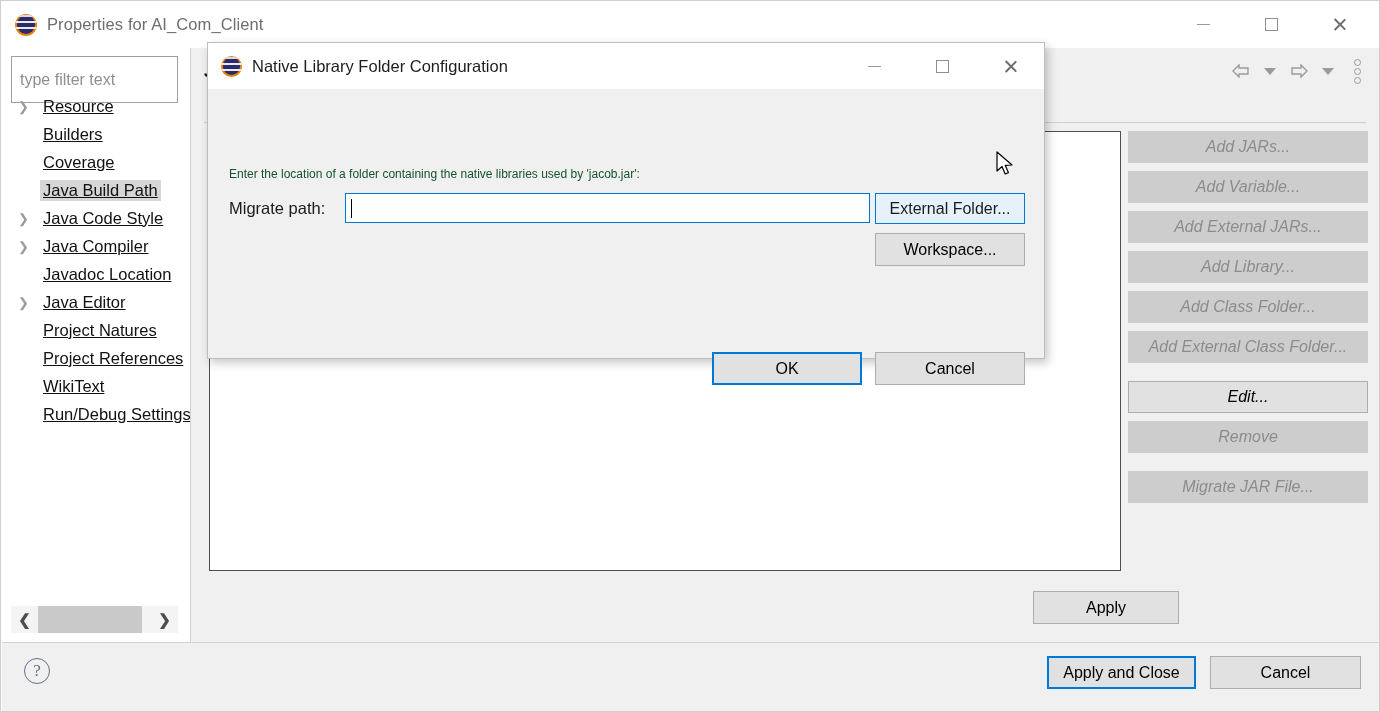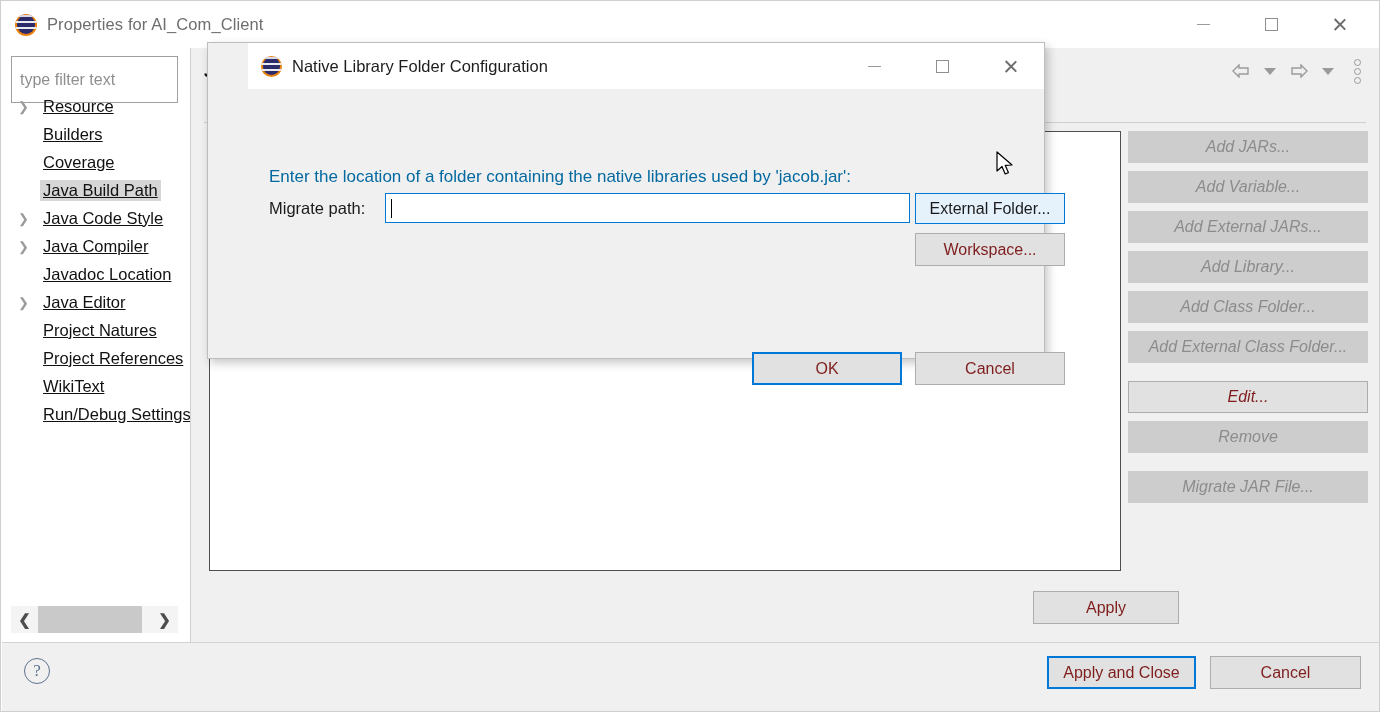--- a/index.html
+++ b/index.html
@@ -259,21 +259,21 @@
     width: 240px;
     display: flex; flex-direction: column;
   }
   .btn {
     height: 32px;
     box-sizing: border-box;
     display: flex; align-items: center; justify-content: center;
     font-size: 16px;
     border: 1px solid #adadad;
     background: #e1e1e1;
-    color: #7f1d1d;
+    color: #000000;
     white-space: nowrap;
   }
   .btn.disabled {
     background: #cdcdcd;
     border-color: #cdcdcd;
     color: #8c8c8c;
   }
   .side-buttons .btn { margin-bottom: 8px; }
   .side-buttons .gap { height: 10px; }
 
@@ -314,38 +314,37 @@
 
   
   .dialog {
     position: absolute; left: 206px; top: 41px;
     width: 838px; height: 317px;
     background: #f0f0f0;
     border: 1px solid #bdbdbd;
     box-shadow: 3px 4px 9px rgba(0,0,0,.22);
     box-sizing: border-box;
     z-index: 50;
-    padding-left: 40px;
   }
   .dlg-titlebar {
     height: 46px;
     background: #ffffff;
     display: flex; align-items: center;
     position: relative;
     box-sizing: border-box;
   }
   .dlg-icon { width: 21px; height: 21px; margin-left: 13px; margin-right: 10px; flex: none;}
   .dlg-title { font-size: 16.5px; color: #1d1d1d; white-space: nowrap; }
   .dlg-controls { position: absolute; right: 0; top: 0; height: 46px; display: flex; }
   .dlg-wbtn { width: 68px; height: 46px; display:flex; align-items:center; justify-content:center;}
 
   .dlg-body { position: relative; height: 271px; }
   .dlg-desc {
     position: absolute; left: 21px; top: 78px;
-    font-size: 17px; color: #0369a1; white-space: nowrap;
+    font-size: 12px; color: #14532d; white-space: nowrap;
   }
   .dlg-label {
     position: absolute; left: 21px; top: 110px;
     font-size: 16.5px; color: #1a1a1a; white-space: nowrap;
   }
   .dlg-input {
     position: absolute; left: 137px; top: 104px;
     width: 525px; height: 30px;
     border: 1.6px solid #0078d7;
     background: #ffffff;

